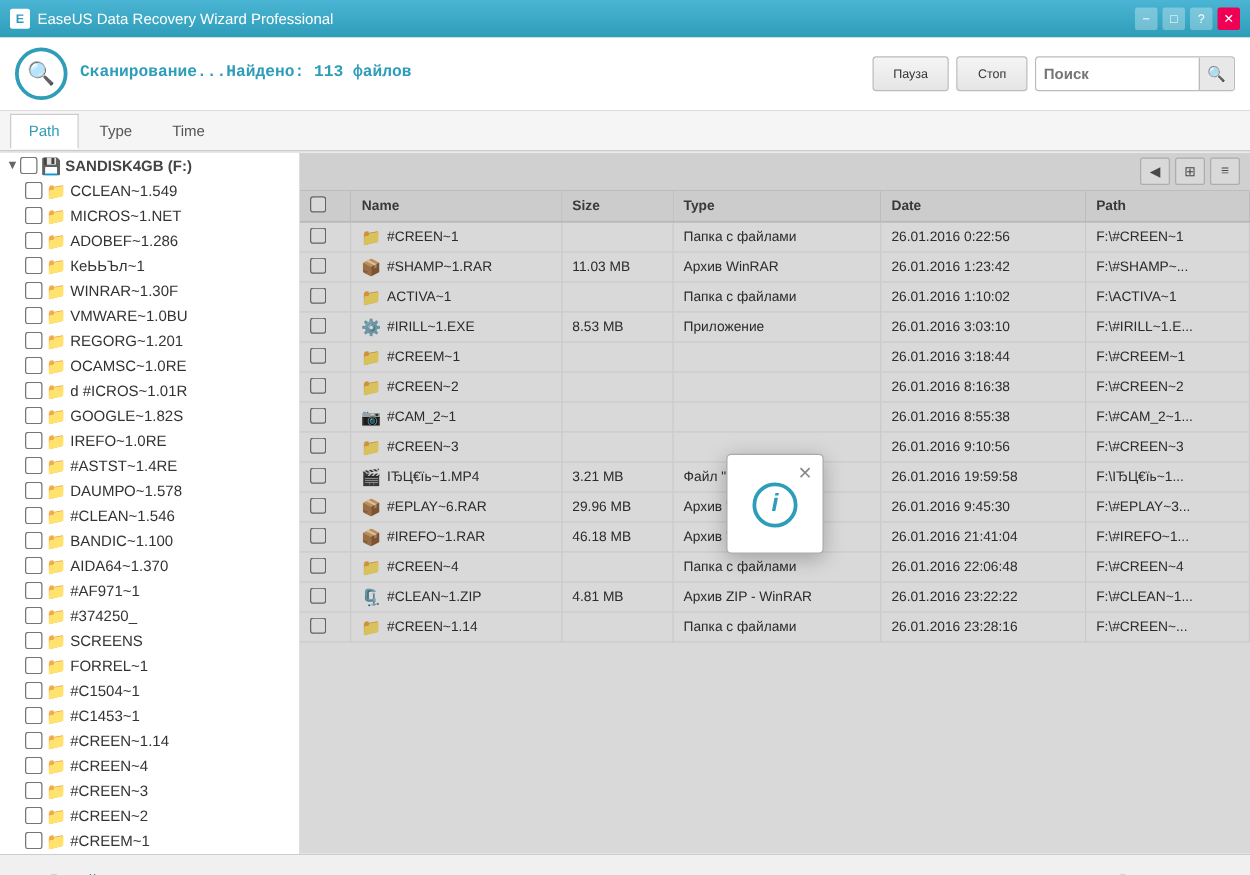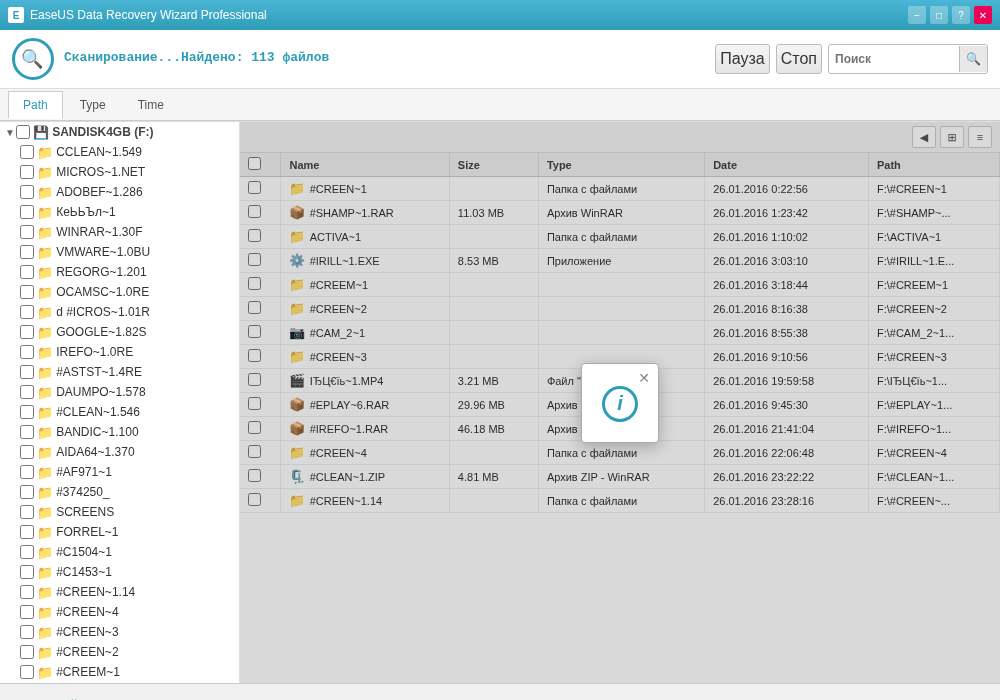--- a/index.html
+++ b/index.html
@@ -77,26 +77,26 @@
       border: 1px solid #ccc;
     }
     .scan-progress-fill {
       height: 100%;
       background: linear-gradient(to bottom, #5bc0de, #2e9db8);
       width: 8%;
     }
     .scan-pct { color: #555; font-size: 11px; width: 30px; }
     .scan-buttons { display: flex; gap: 6px; flex-shrink: 0; }
     .scan-btn {
-      padding: 5px 4px;
+      padding: 5px 16px;
       border: 1px solid #bbb;
       background: linear-gradient(to bottom, #f5f5f5, #e5e5e5);
       border-radius: 3px;
       cursor: pointer;
-      font-size: 16px;
+      font-size: 10px;
       color: #333;
     }
     .search-box {
       display: flex;
       align-items: center;
       border: 1px solid #bbb;
       border-radius: 3px;
       overflow: hidden;
       background: white;
     }
@@ -629,21 +629,21 @@
       <td><input type="checkbox" class="file-cb" style=""></td>
       <td>
         <div class="name-cell">
           <span class="file-icon">📦</span>
           <span>#EPLAY~6.RAR</span>
         </div>
       </td>
       <td>29.96 MB</td>
       <td>Архив WinRAR</td>
       <td>26.01.2016 9:45:30</td>
-      <td>F:\#EPLAY~1...</td>
+      <td>F:\#EPLAY~3...</td>
     </tr>
           <tr>
       <td><input type="checkbox" class="file-cb" style=""></td>
       <td>
         <div class="name-cell">
           <span class="file-icon">📦</span>
           <span>#IREFO~1.RAR</span>
         </div>
       </td>
       <td>46.18 MB</td>

